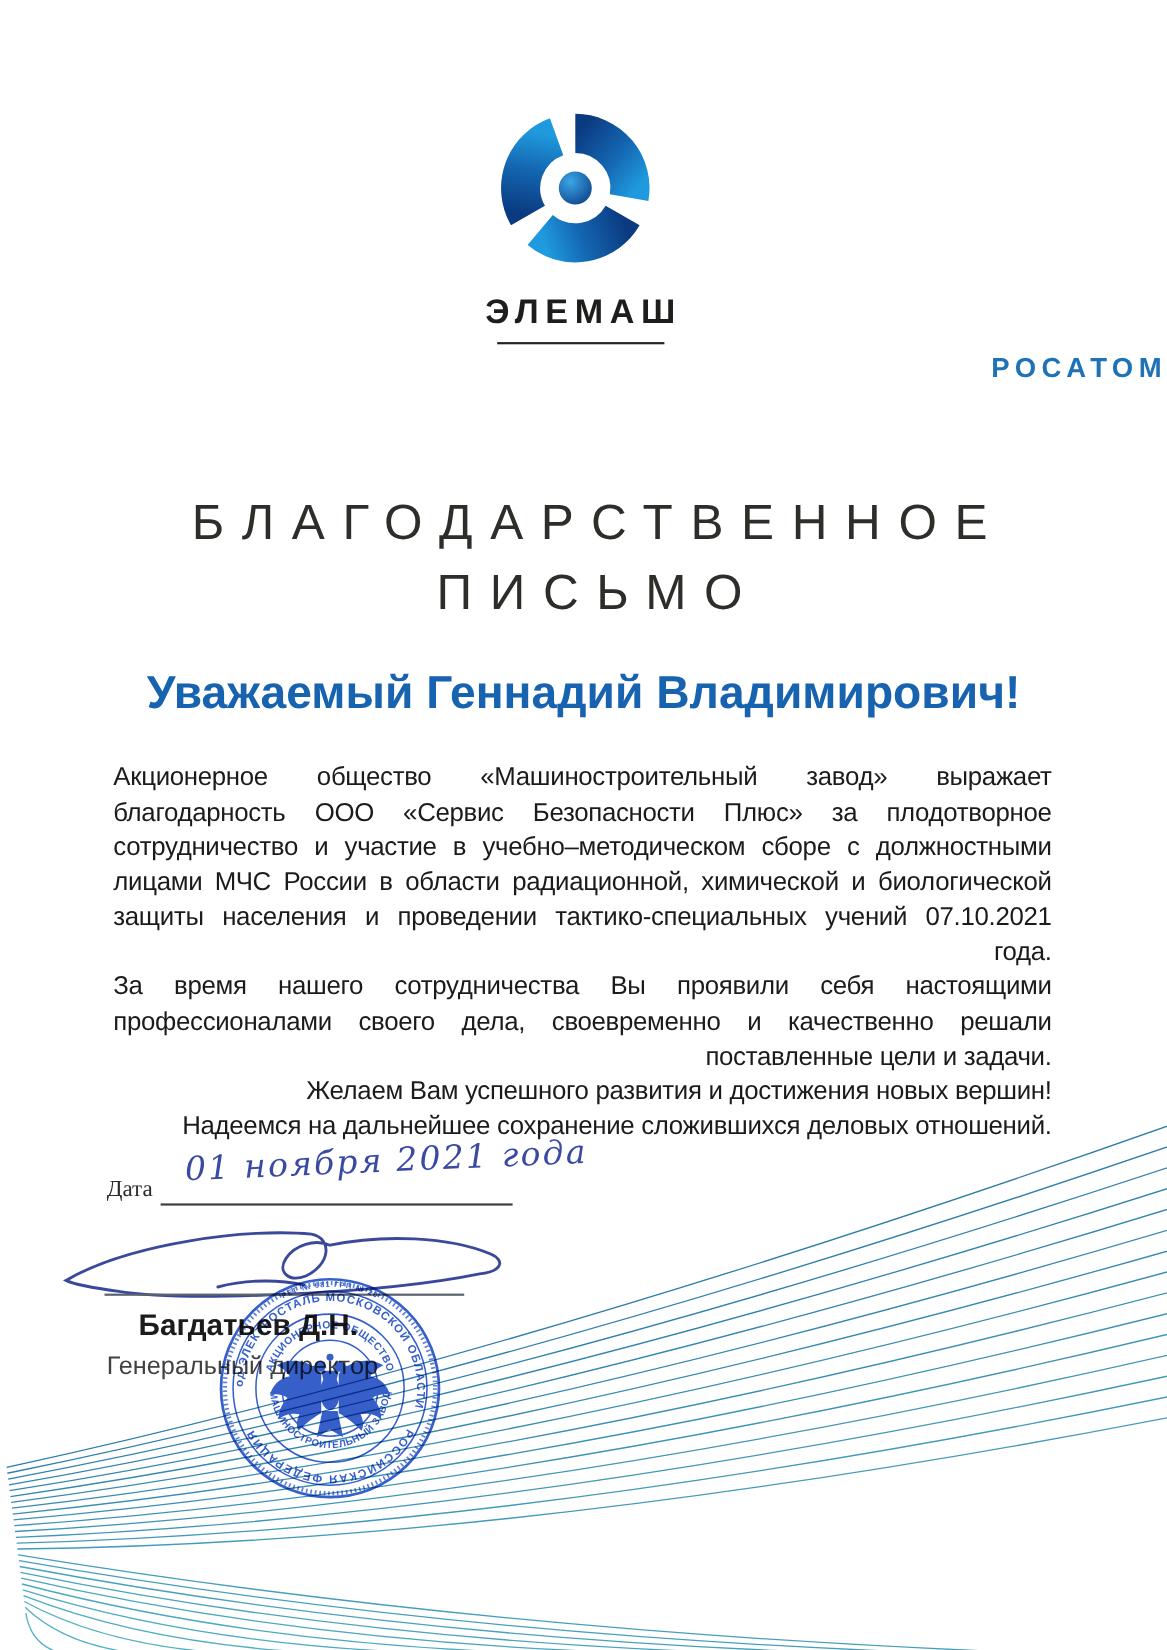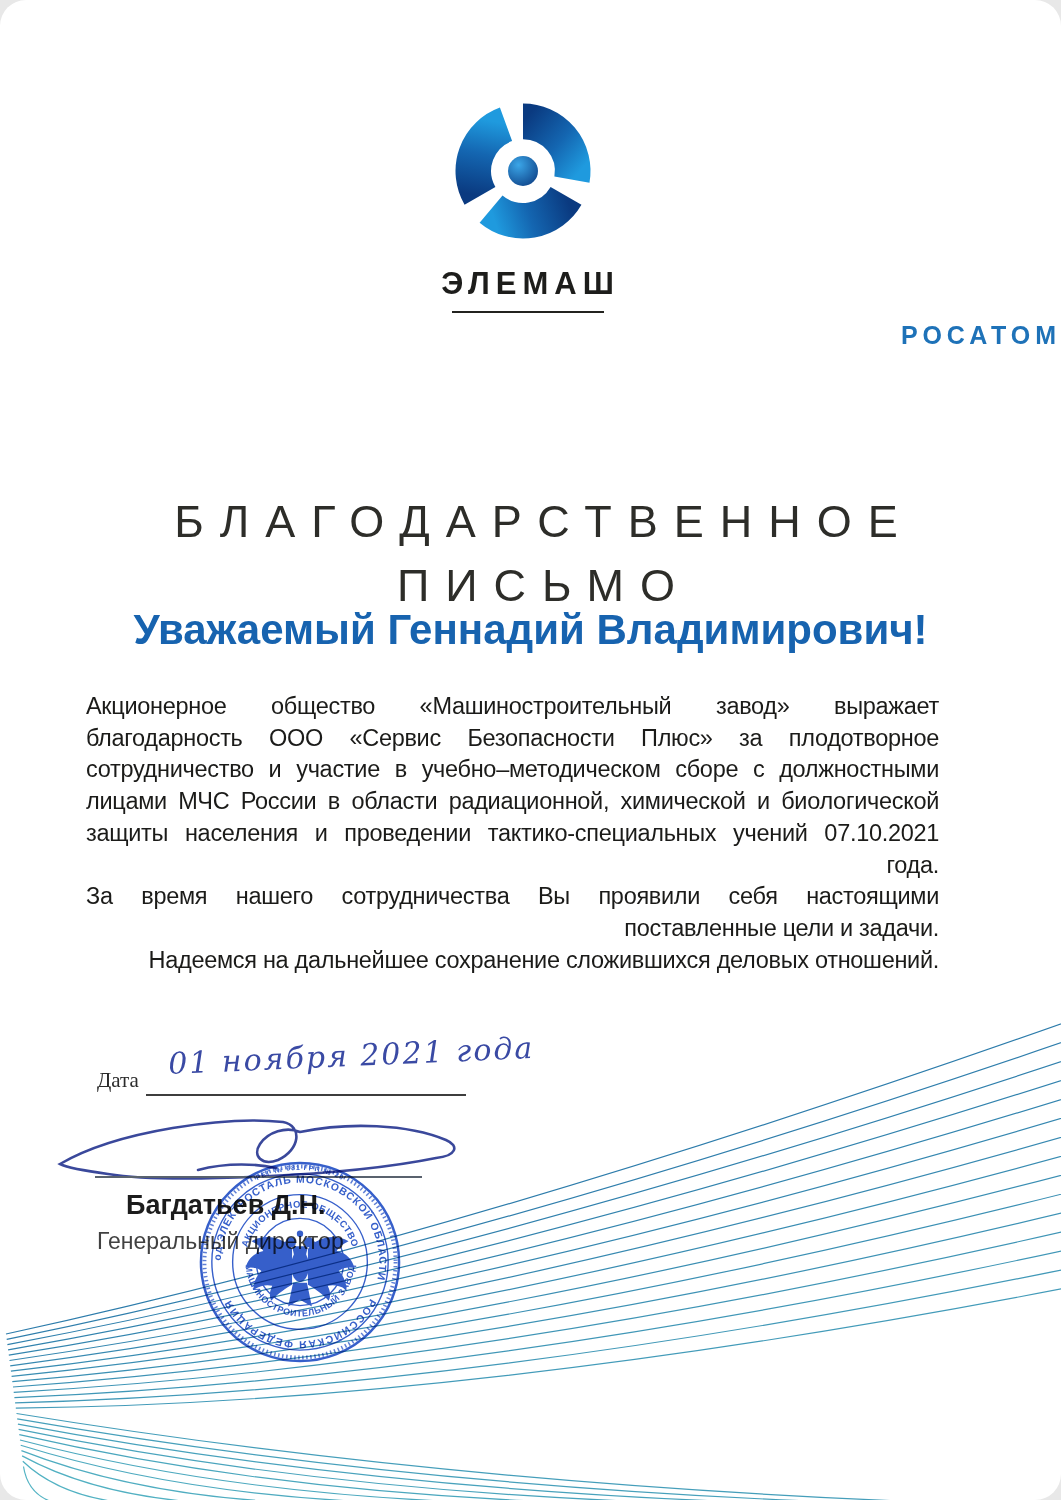--- a/index.html
+++ b/index.html
@@ -1,39 +1,39 @@
 <!DOCTYPE html>
 <html lang="ru"><head>
 <meta charset="utf-8">
 <style>
   html,body{margin:0;padding:0;background:#e8e8e8;}
   .page{
     position:relative;width:1061px;height:1500px;margin:0 auto;
     background:#ffffff;overflow:hidden;
-    font-family:"Liberation Sans",sans-serif;color:#1f1f1d;border-radius:26px;
+    font-family:"Liberation Sans",sans-serif;color:#1f1f1d;
   }
   .abs{position:absolute;}
   
   .guilloche{left:0;top:0;width:1061px;height:1500px;z-index:1;pointer-events:none;}
   
   .logo{left:448px;top:96px;width:150px;height:150px;z-index:2;}
   .brand{left:0;top:266px;width:1061px;text-align:center;z-index:2;
          font-size:31px;font-weight:bold;letter-spacing:6px;color:#1d1d1b;}
   .brand-rule{left:452px;top:311px;width:152px;height:0;border-top:2px solid #23231f;z-index:2;}
   .parent-brand{left:0;top:321px;width:1061px;text-align:right;z-index:2;
          font-size:25px;font-weight:bold;letter-spacing:5px;color:#1e72b8;}
   
   .title{left:0;top:443px;width:1061px;text-align:center;z-index:2;
          font-size:45px;font-weight:normal;letter-spacing:16px;line-height:64px;color:#2d2d29;
-         padding-left:27px;box-sizing:border-box;margin-top:47px;}
+         padding-left:27px;box-sizing:border-box;}
   
   .salutation{left:0;top:606px;width:1061px;text-align:center;z-index:2;
          font-size:42px;font-weight:bold;color:#1763af;}
   
-  .letter-body{left:86px;top:691px;width:853px;z-index:2;
+  .letter-body{left:103px;top:691px;width:853px;z-index:2;
          font-size:23.5px;line-height:31.7px;letter-spacing:-0.3px;color:#1b1b19;}
   .bline{text-align:right;white-space:nowrap;}
   .bline.just{white-space:normal;text-align:justify;text-align-last:justify;}
   
   .date-label{left:97px;top:1068px;font-size:21px;color:#2b2b2b;z-index:2;font-family:Liberation Serif, serif;}
   .date-underline{left:146px;top:1094px;width:320px;border-top:2px solid #3e3e3e;z-index:2;}
   .date-hand{left:168px;top:1038px;z-index:2;font-family:"DejaVu Serif",serif;
          font-style:italic;font-size:30px;color:#3a4aa4;transform:rotate(-2.5deg);
          letter-spacing:2px;white-space:nowrap;}
   
@@ -114,21 +114,23 @@
   <div class="abs salutation">Уважаемый Геннадий Владимирович!</div>
 
   <div class="abs letter-body">
       <div class="bline just">Акционерное общество «Машиностроительный завод» выражает</div>
       <div class="bline just">благодарность ООО «Сервис Безопасности Плюс» за плодотворное</div>
       <div class="bline just">сотрудничество и участие в учебно–методическом сборе с должностными</div>
       <div class="bline just">лицами МЧС России в области радиационной, химической и биологической</div>
       <div class="bline just">защиты населения и проведении тактико-специальных учений 07.10.2021</div>
       <div class="bline">года.</div>
       <div class="bline just">За время нашего сотрудничества Вы проявили себя настоящими</div>
+      <div class="bline just">профессионалами своего дела, своевременно и качественно решали</div>
       <div class="bline">поставленные цели и задачи.</div>
+      <div class="bline">Желаем Вам успешного развития и достижения новых вершин!</div>
       <div class="bline">Надеемся на дальнейшее сохранение сложившихся деловых отношений.</div>
     </div>
 
   <div class="abs date-label">Дата</div>
   <div class="abs date-underline"></div>
   <div class="abs date-hand">01 ноября 2021 года</div>
 
   <svg class="abs sig-ink" viewBox="0 0 420 82" xmlns="http://www.w3.org/2000/svg">
     <g fill="none" stroke="#303f96" stroke-width="2.6" stroke-linecap="round" opacity="0.95">
       <path d="M12,52 C70,18 180,4 235,10 C255,14 252,38 230,48 C214,54 204,44 212,32 C220,20 238,14 252,20 C300,10 360,12 398,28 C412,34 408,44 388,46 C300,64 120,72 60,62 C30,58 18,55 12,52 Z"></path>

